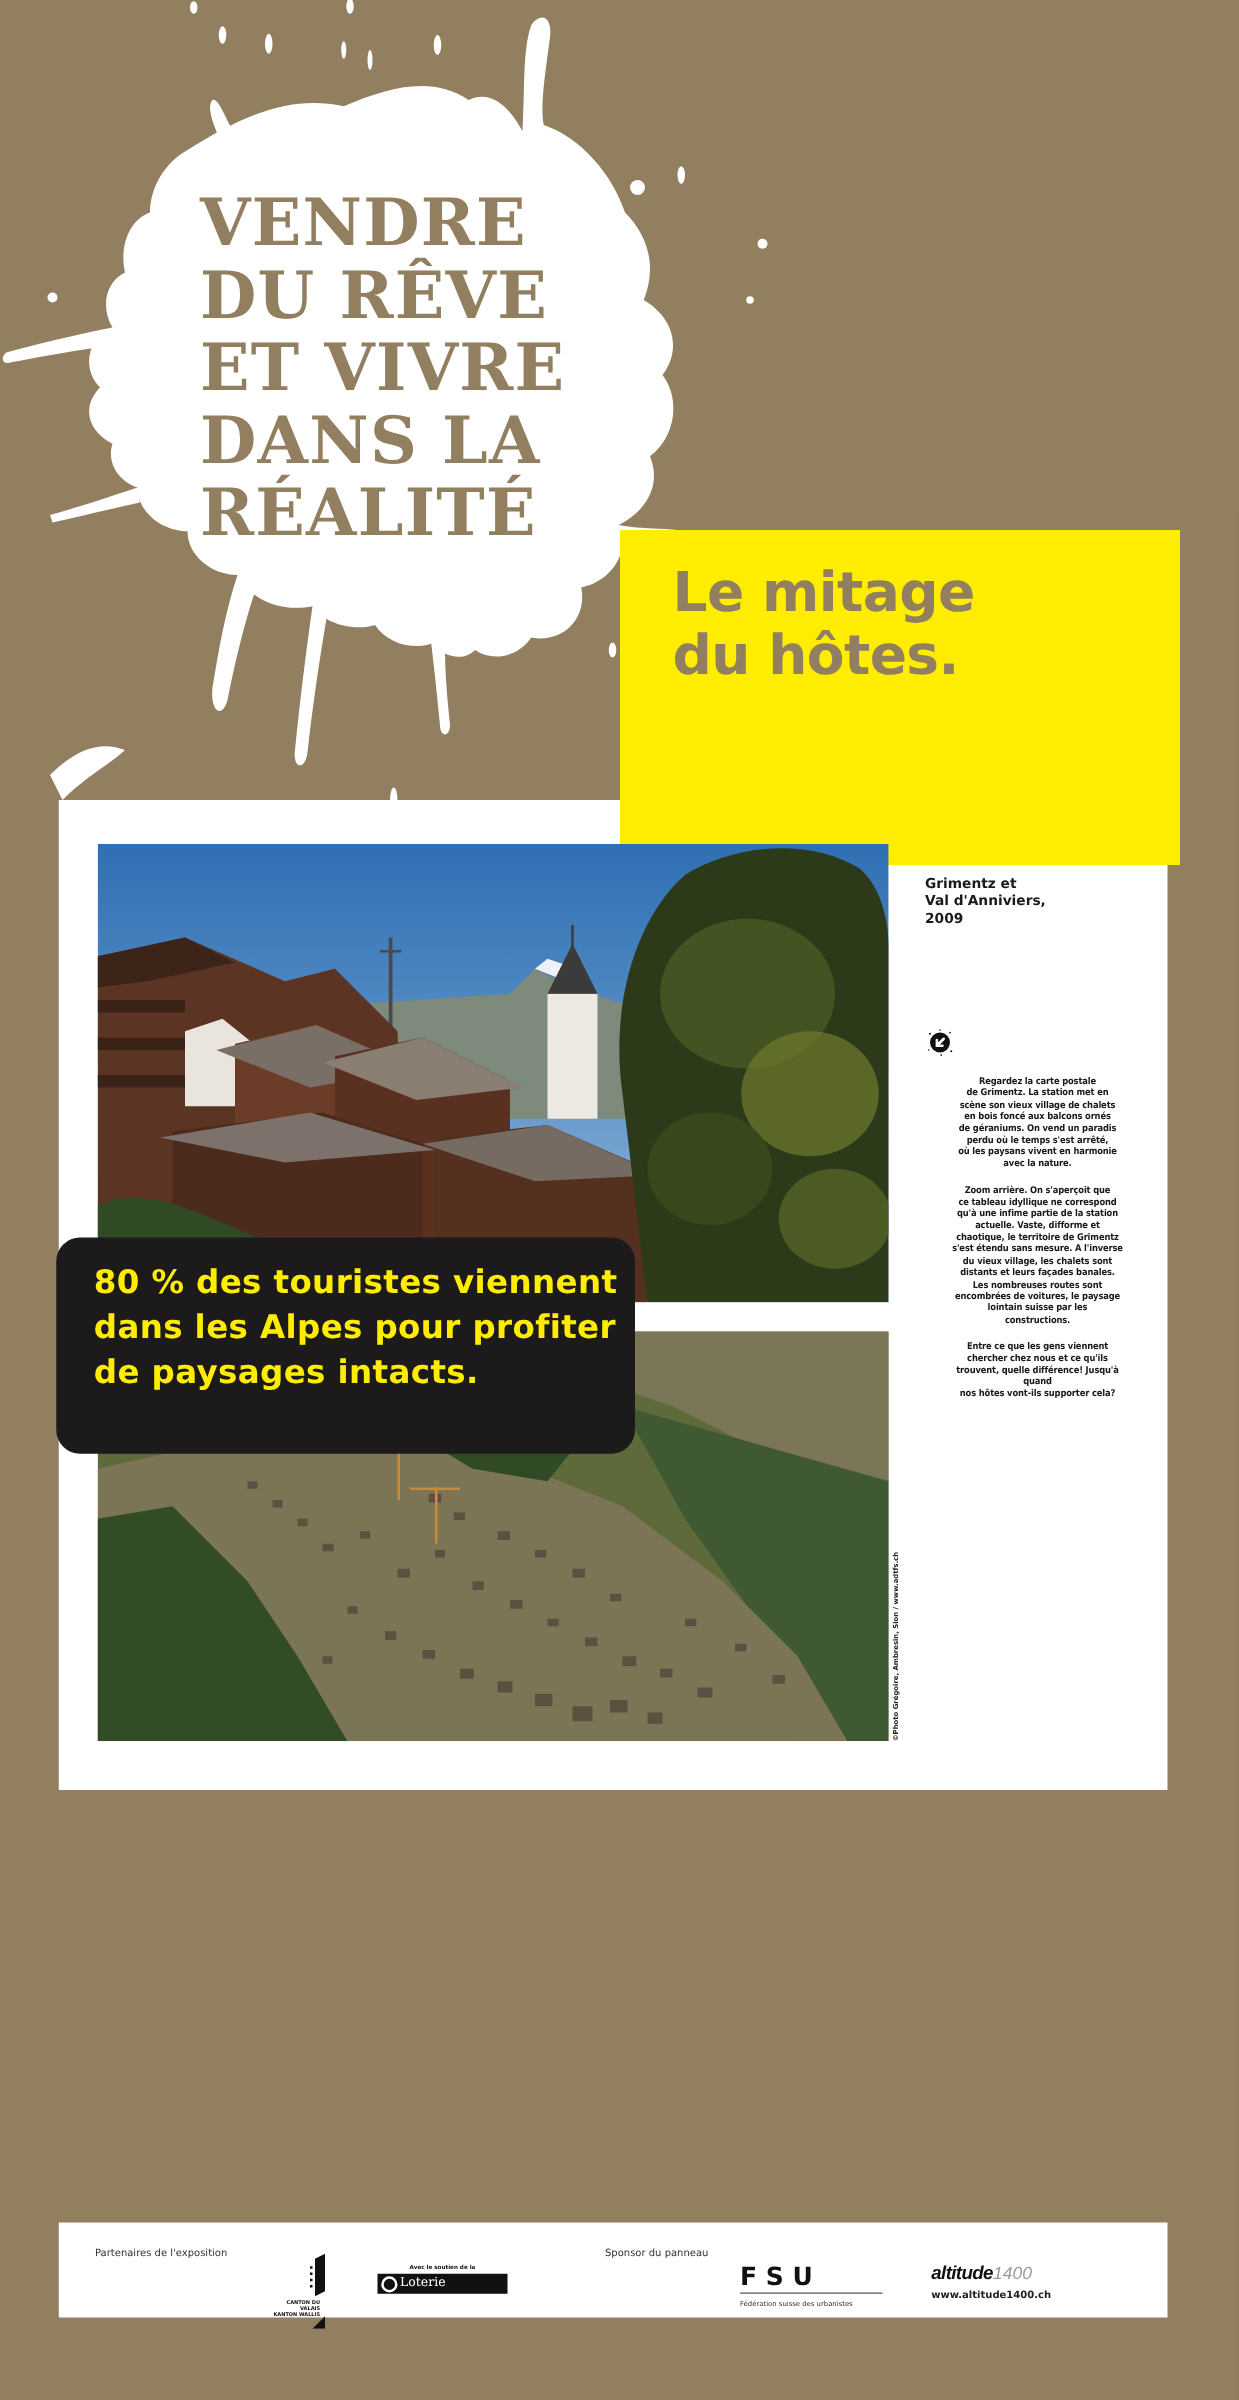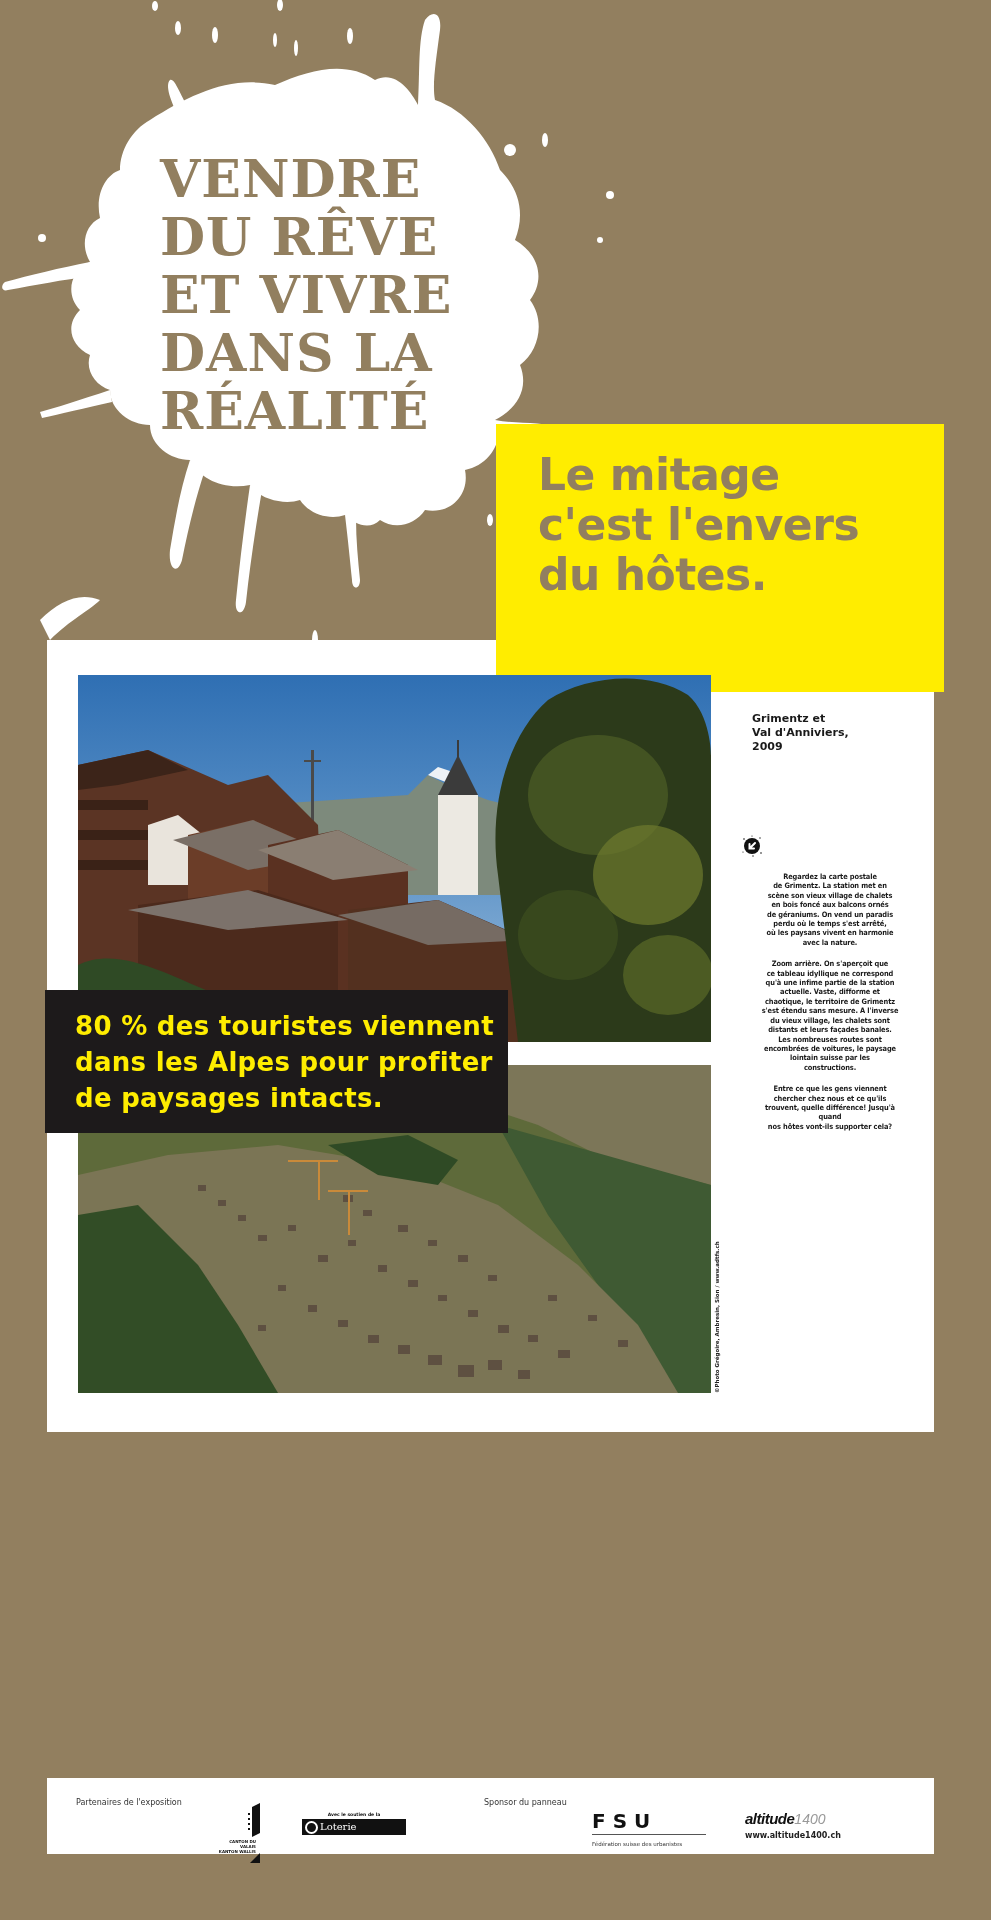--- a/index.html
+++ b/index.html
@@ -29,31 +29,31 @@
   .yellow-box h2 span { display: block; white-space: nowrap; }
   .white-panel {
     position: absolute; left: 47px; top: 640px; width: 887px; height: 792px;
     background: #ffffff;
   }
   .photo { position: absolute; left: 78px; width: 633px; overflow: hidden; }
   .photo1 { top: 675px; height: 367px; }
   .photo2 { top: 1065px; height: 328px; }
   .photo svg { display: block; width: 100%; height: 100%; }
   .callout {
-    position: absolute; left: 45px; top: 990px; width: 463px; height: 143px;
-    background: #1d1a1b; box-sizing: border-box; padding: 18px 0 0 30px;
+    position: absolute; left: 45px; top: 990px; width: 463px; height: 173px;
+    background: #1d1a1b; box-sizing: border-box; padding: 18px 0 0 30px; border-radius: 19px;
   }
   .callout p {
     margin: 0; color: #ffed00; font-family: "DejaVu Sans", sans-serif;
     font-weight: bold; font-size: 26px; line-height: 36px; letter-spacing: 0.3px;
   }
   .callout p span { display: block; white-space: nowrap; }
   .side-col { position: absolute; left: 740px; top: 700px; width: 180px; color: #1a1a1a; }
   .caption-title {
-    margin: 12px; font-family: "DejaVu Sans", sans-serif; font-weight: bold;
+    margin: 0; font-family: "DejaVu Sans", sans-serif; font-weight: bold;
     font-size: 11px; line-height: 14px;
   }
   .caption-title span { display: block; }
   .zoom-icon { display: block; margin: 80px 0 0 0; width: 24px; height: 24px; }
   .body-text {
     margin: 14px 0 0 0; font-family: "DejaVu Sans Condensed", "DejaVu Sans", sans-serif;
     font-weight: bold; font-size: 7.4px; line-height: 9.4px; letter-spacing: -0.1px; text-align: center;
   }
   .body-text + .body-text { margin-top: 12px; }
   .body-text span { display: block; white-space: nowrap; }
@@ -143,21 +143,20 @@
   <span>ET VIVRE</span>
   <span>DANS LA</span>
   <span>RÉALITÉ</span>
 </h1>
 
 <div class="white-panel"></div>
 
 <div class="yellow-box">
   <h2>
     <span>Le mitage</span>
-    <span>c'est l'envers</span>
     <span>du hôtes.</span>
   </h2>
 </div>
 
 <div class="photo photo1" title="Old village of Grimentz with wooden chalets, church steeple and mountains">
   <svg viewBox="0 0 633 367" preserveAspectRatio="none" xmlns="http://www.w3.org/2000/svg">
     <defs>
       <linearGradient id="sky" x1="0" y1="0" x2="0" y2="1">
         <stop offset="0" stop-color="#2f6fb3"></stop>
         <stop offset="0.5" stop-color="#5d93c8"></stop>

